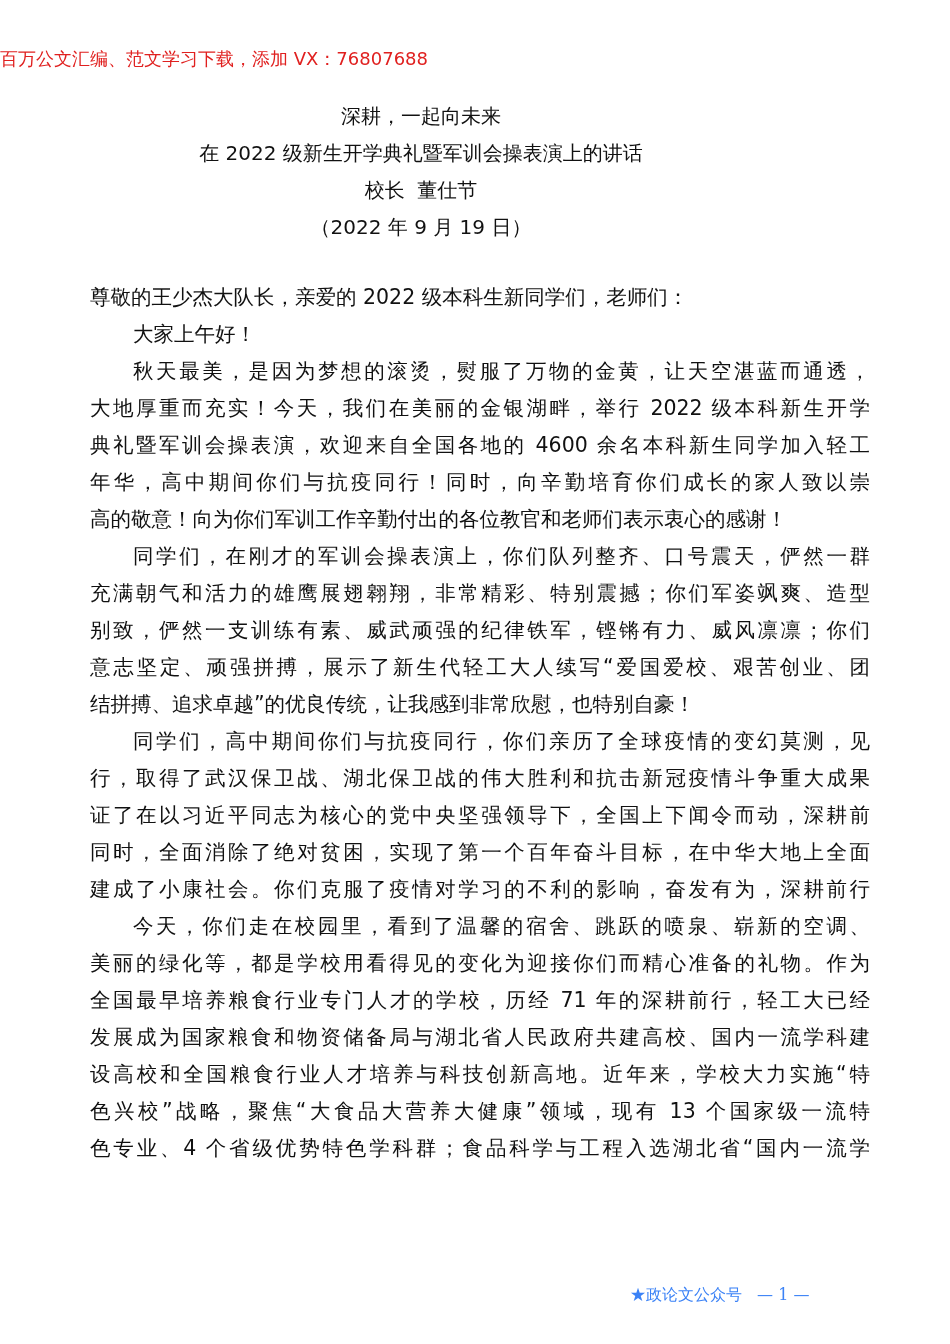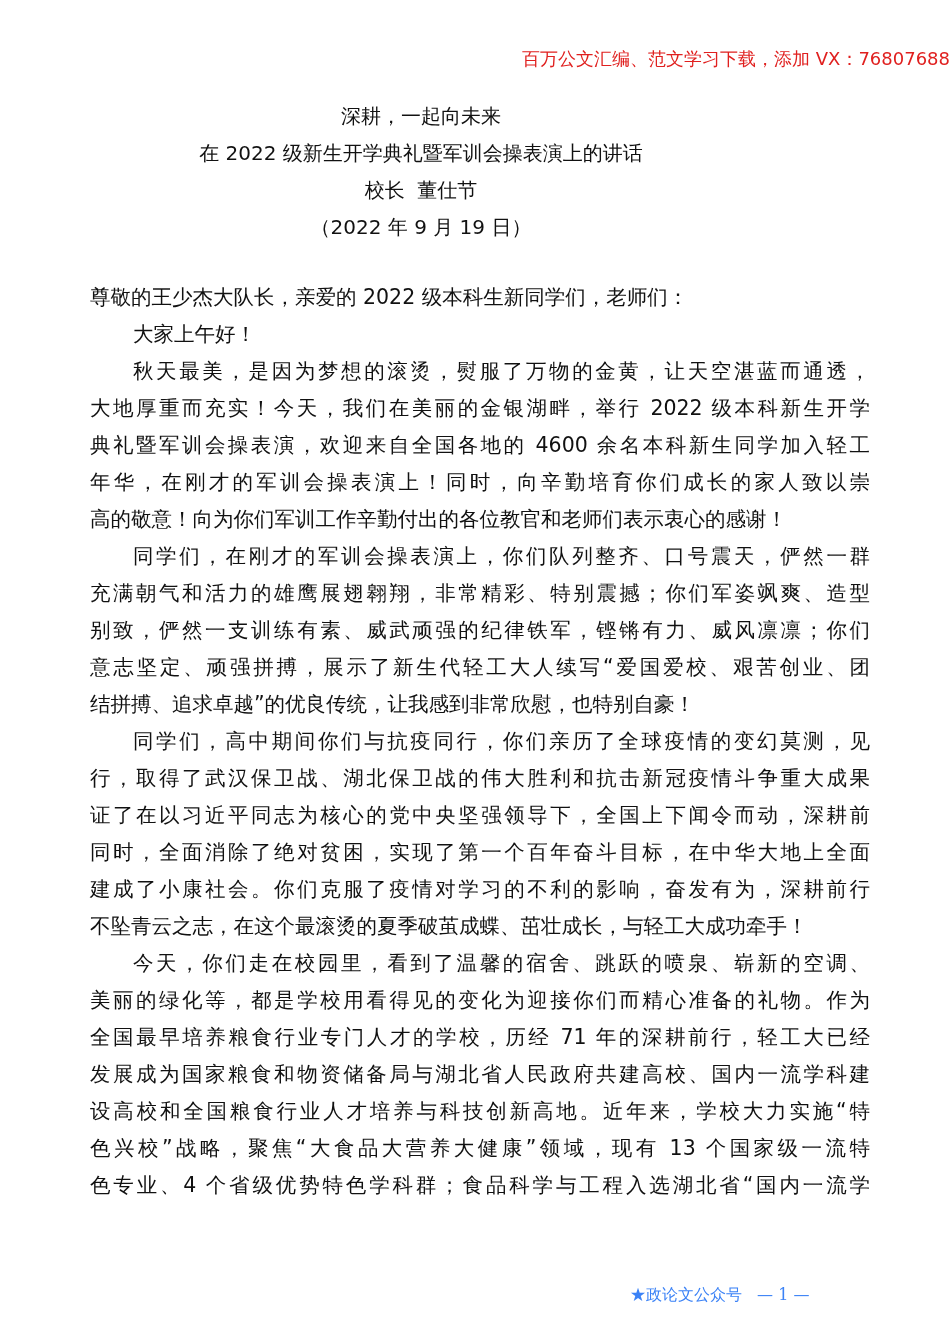--- a/index.html
+++ b/index.html
@@ -1,18 +1,18 @@
 <!DOCTYPE html>
 <html><head>
   <meta charset="utf-8">
   <style>
     html, body { margin: 0; padding: 0; background: #ffffff; }
     body { width: 950px; height: 1344px; position: relative; overflow: hidden;
       font-family: "DejaVu Sans", "Liberation Sans", sans-serif; color: #111; }
-    .watermark { position: absolute; top: 47px; left: 0; width: 950px; text-align: right;
+    .watermark { position: absolute; top: 47px; left: 0; width: 950px; text-align: left;
       color: #e0201f; font-size: 18px; line-height: 24px; }
     .title-block { position: absolute; top: 98px; left: 0; width: 842px; text-align: center; }
     .title-line { font-size: 20px; line-height: 37px; height: 37px; white-space: nowrap; }
     .body { position: absolute; top: 279px; left: 90px; width: 780px; }
     .line { font-size: 20.5px; line-height: 37px; height: 37px; white-space: nowrap;
       text-align: justify; text-align-last: justify; }
     .line.last { text-align-last: left; }
     .line.indent { padding-left: 43px; }
     .footer { position: absolute; top: 1284px; left: 630px; font-size: 16px; line-height: 22px;
       font-family: "DejaVu Serif", "Liberation Serif", serif; white-space: nowrap; color: #3b82f6; }
@@ -29,33 +29,32 @@
   <div class="title-line" style="white-space:pre;">校长  董仕节</div>
   <div class="title-line">（2022 年 9 月 19 日）</div>
 </div>
 
 <div class="body" id="body">
     <div class="line last">尊敬的王少杰大队长，亲爱的 2022 级本科生新同学们，老师们：</div>
     <div class="line indent last">大家上午好！</div>
     <div class="line indent">秋天最美，是因为梦想的滚烫，熨服了万物的金黄，让天空湛蓝而通透，</div>
     <div class="line">大地厚重而充实！今天，我们在美丽的金银湖畔，举行 2022 级本科新生开学</div>
     <div class="line">典礼暨军训会操表演，欢迎来自全国各地的 4600 余名本科新生同学加入轻工</div>
-    <div class="line">年华，在刚才的军训会操表演上！同时，向辛勤培育你们成长的家人致以崇</div>
+    <div class="line">年华，高中期间你们与抗疫同行！同时，向辛勤培育你们成长的家人致以崇</div>
     <div class="line last">高的敬意！向为你们军训工作辛勤付出的各位教官和老师们表示衷心的感谢！</div>
     <div class="line indent">同学们，在刚才的军训会操表演上，你们队列整齐、口号震天，俨然一群</div>
     <div class="line">充满朝气和活力的雄鹰展翅翱翔，非常精彩、特别震撼；你们军姿飒爽、造型</div>
     <div class="line">别致，俨然一支训练有素、威武顽强的纪律铁军，铿锵有力、威风凛凛；你们</div>
     <div class="line">意志坚定、顽强拼搏，展示了新生代轻工大人续写“爱国爱校、艰苦创业、团</div>
     <div class="line last">结拼搏、追求卓越”的优良传统，让我感到非常欣慰，也特别自豪！</div>
     <div class="line indent">同学们，高中期间你们与抗疫同行，你们亲历了全球疫情的变幻莫测，见</div>
     <div class="line">行，取得了武汉保卫战、湖北保卫战的伟大胜利和抗击新冠疫情斗争重大成果</div>
     <div class="line">证了在以习近平同志为核心的党中央坚强领导下，全国上下闻令而动，深耕前</div>
     <div class="line">同时，全面消除了绝对贫困，实现了第一个百年奋斗目标，在中华大地上全面</div>
     <div class="line">建成了小康社会。你们克服了疫情对学习的不利的影响，奋发有为，深耕前行</div>
-    <div class="line last">不坠青云之志，在这个最滚烫的夏季破茧成蝶、茁壮成长，与轻工大成功牵手！</div>
     <div class="line indent">今天，你们走在校园里，看到了温馨的宿舍、跳跃的喷泉、崭新的空调、</div>
     <div class="line">美丽的绿化等，都是学校用看得见的变化为迎接你们而精心准备的礼物。作为</div>
     <div class="line">全国最早培养粮食行业专门人才的学校，历经 71 年的深耕前行，轻工大已经</div>
     <div class="line">发展成为国家粮食和物资储备局与湖北省人民政府共建高校、国内一流学科建</div>
     <div class="line">设高校和全国粮食行业人才培养与科技创新高地。近年来，学校大力实施“特</div>
     <div class="line">色兴校”战略，聚焦“大食品大营养大健康”领域，现有 13 个国家级一流特</div>
     <div class="line">色专业、4 个省级优势特色学科群；食品科学与工程入选湖北省“国内一流学</div>
   </div>
 
 <div class="footer">

